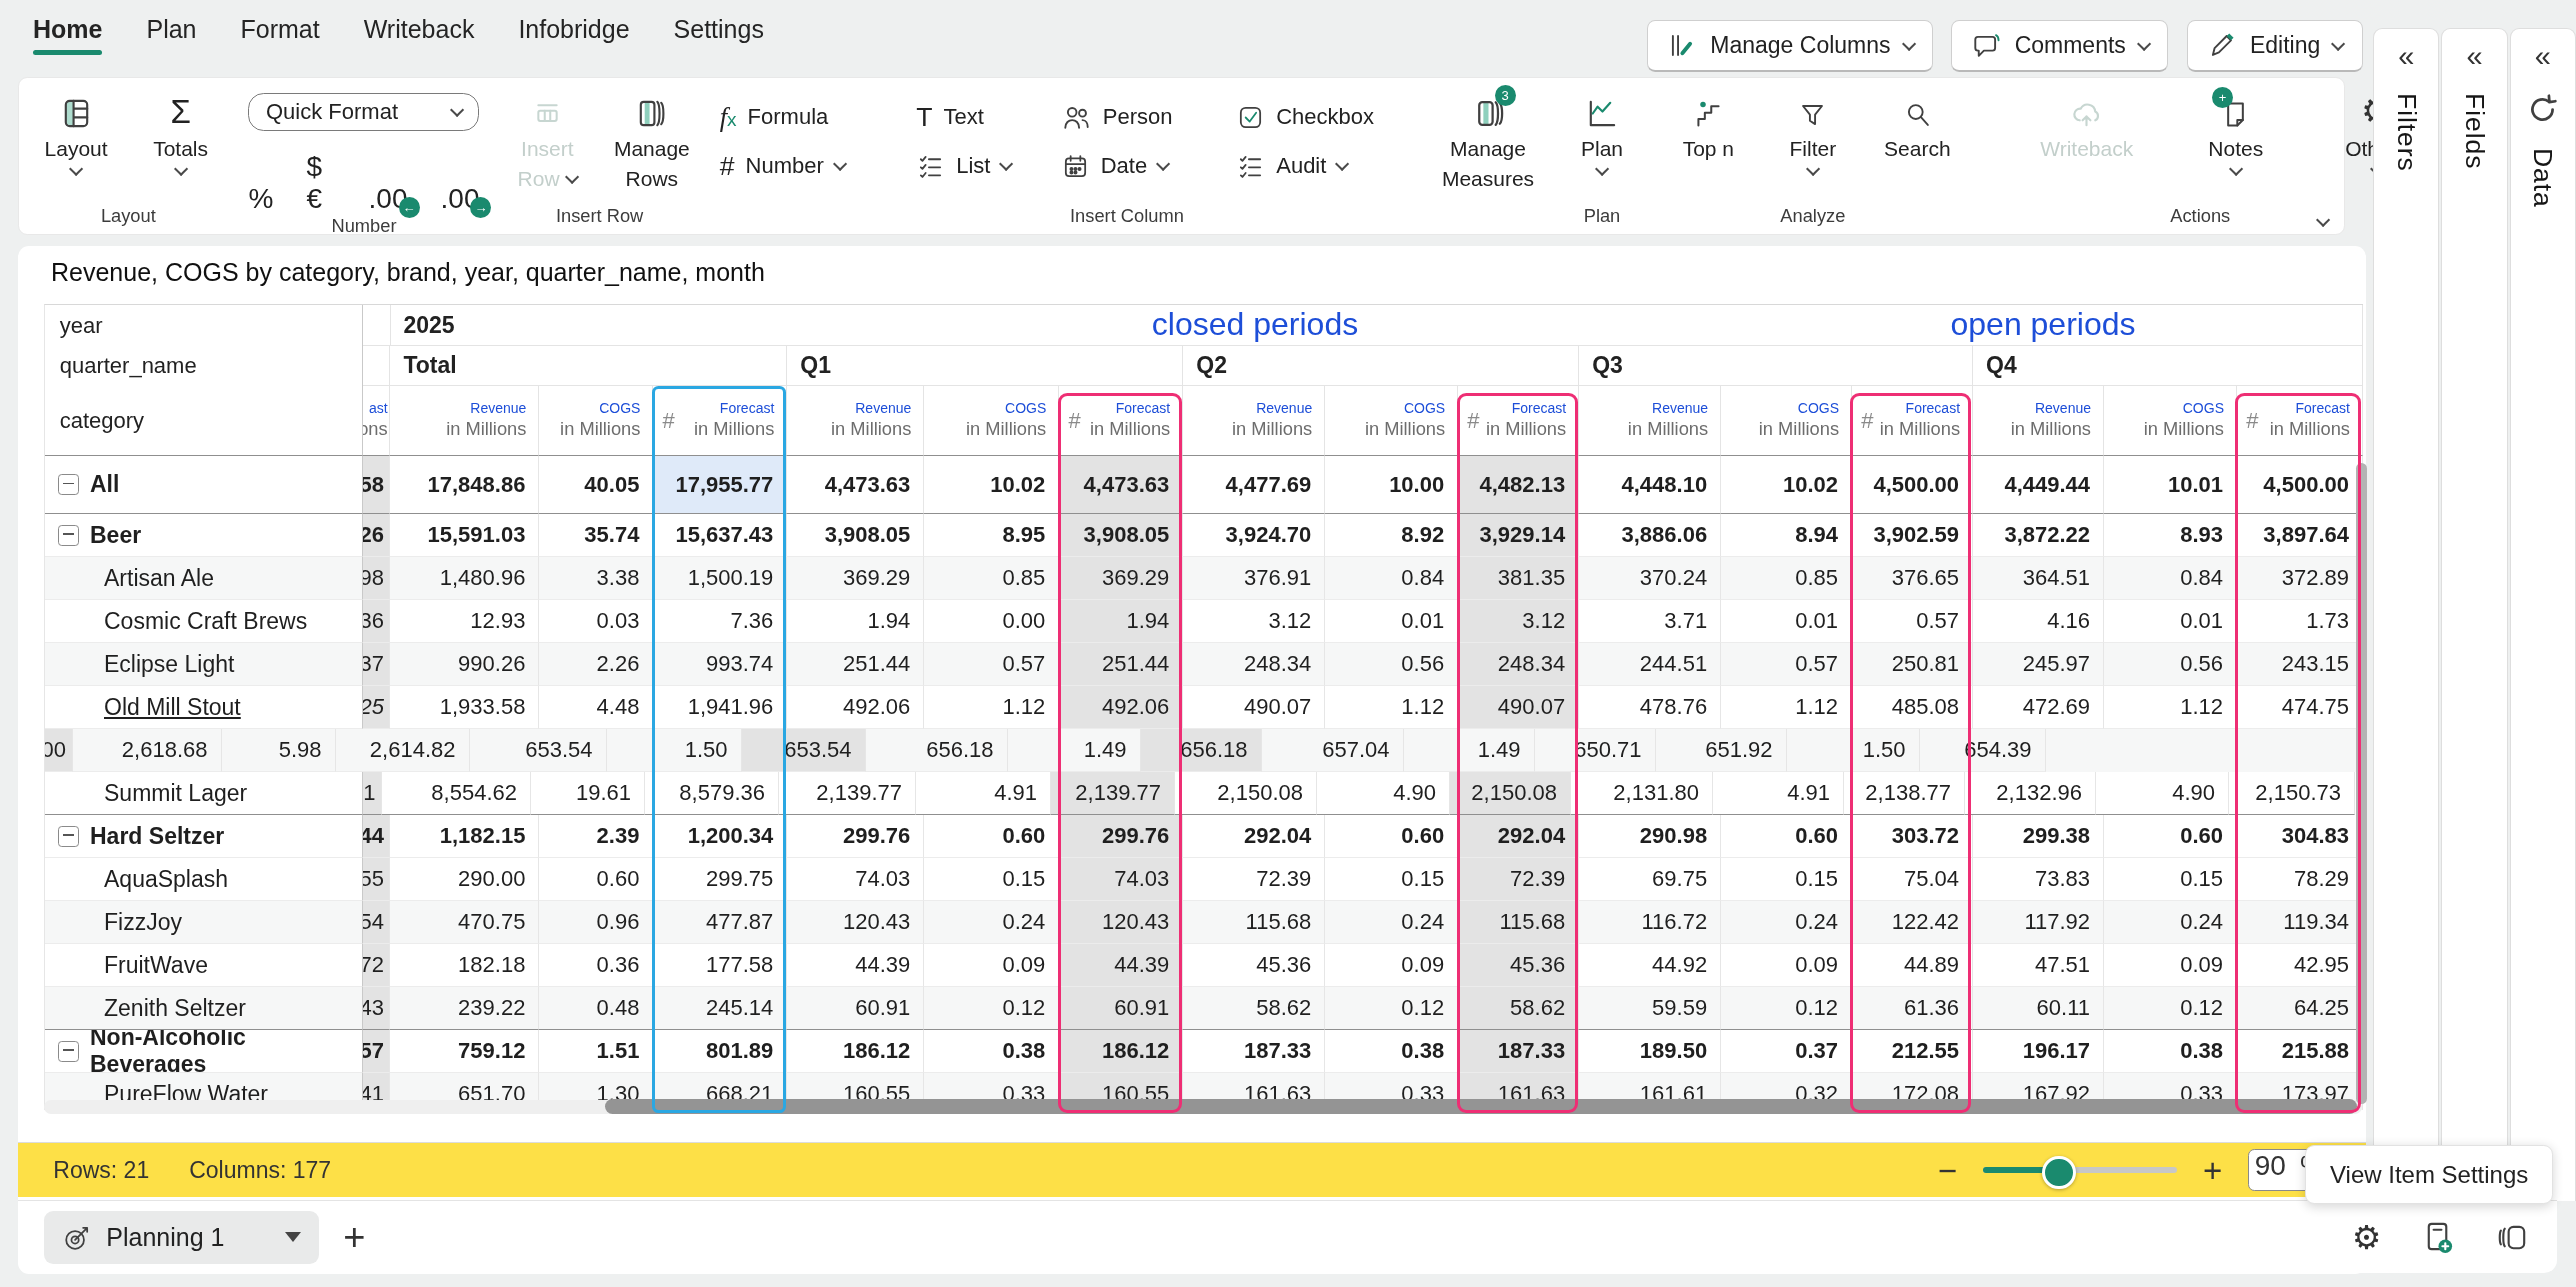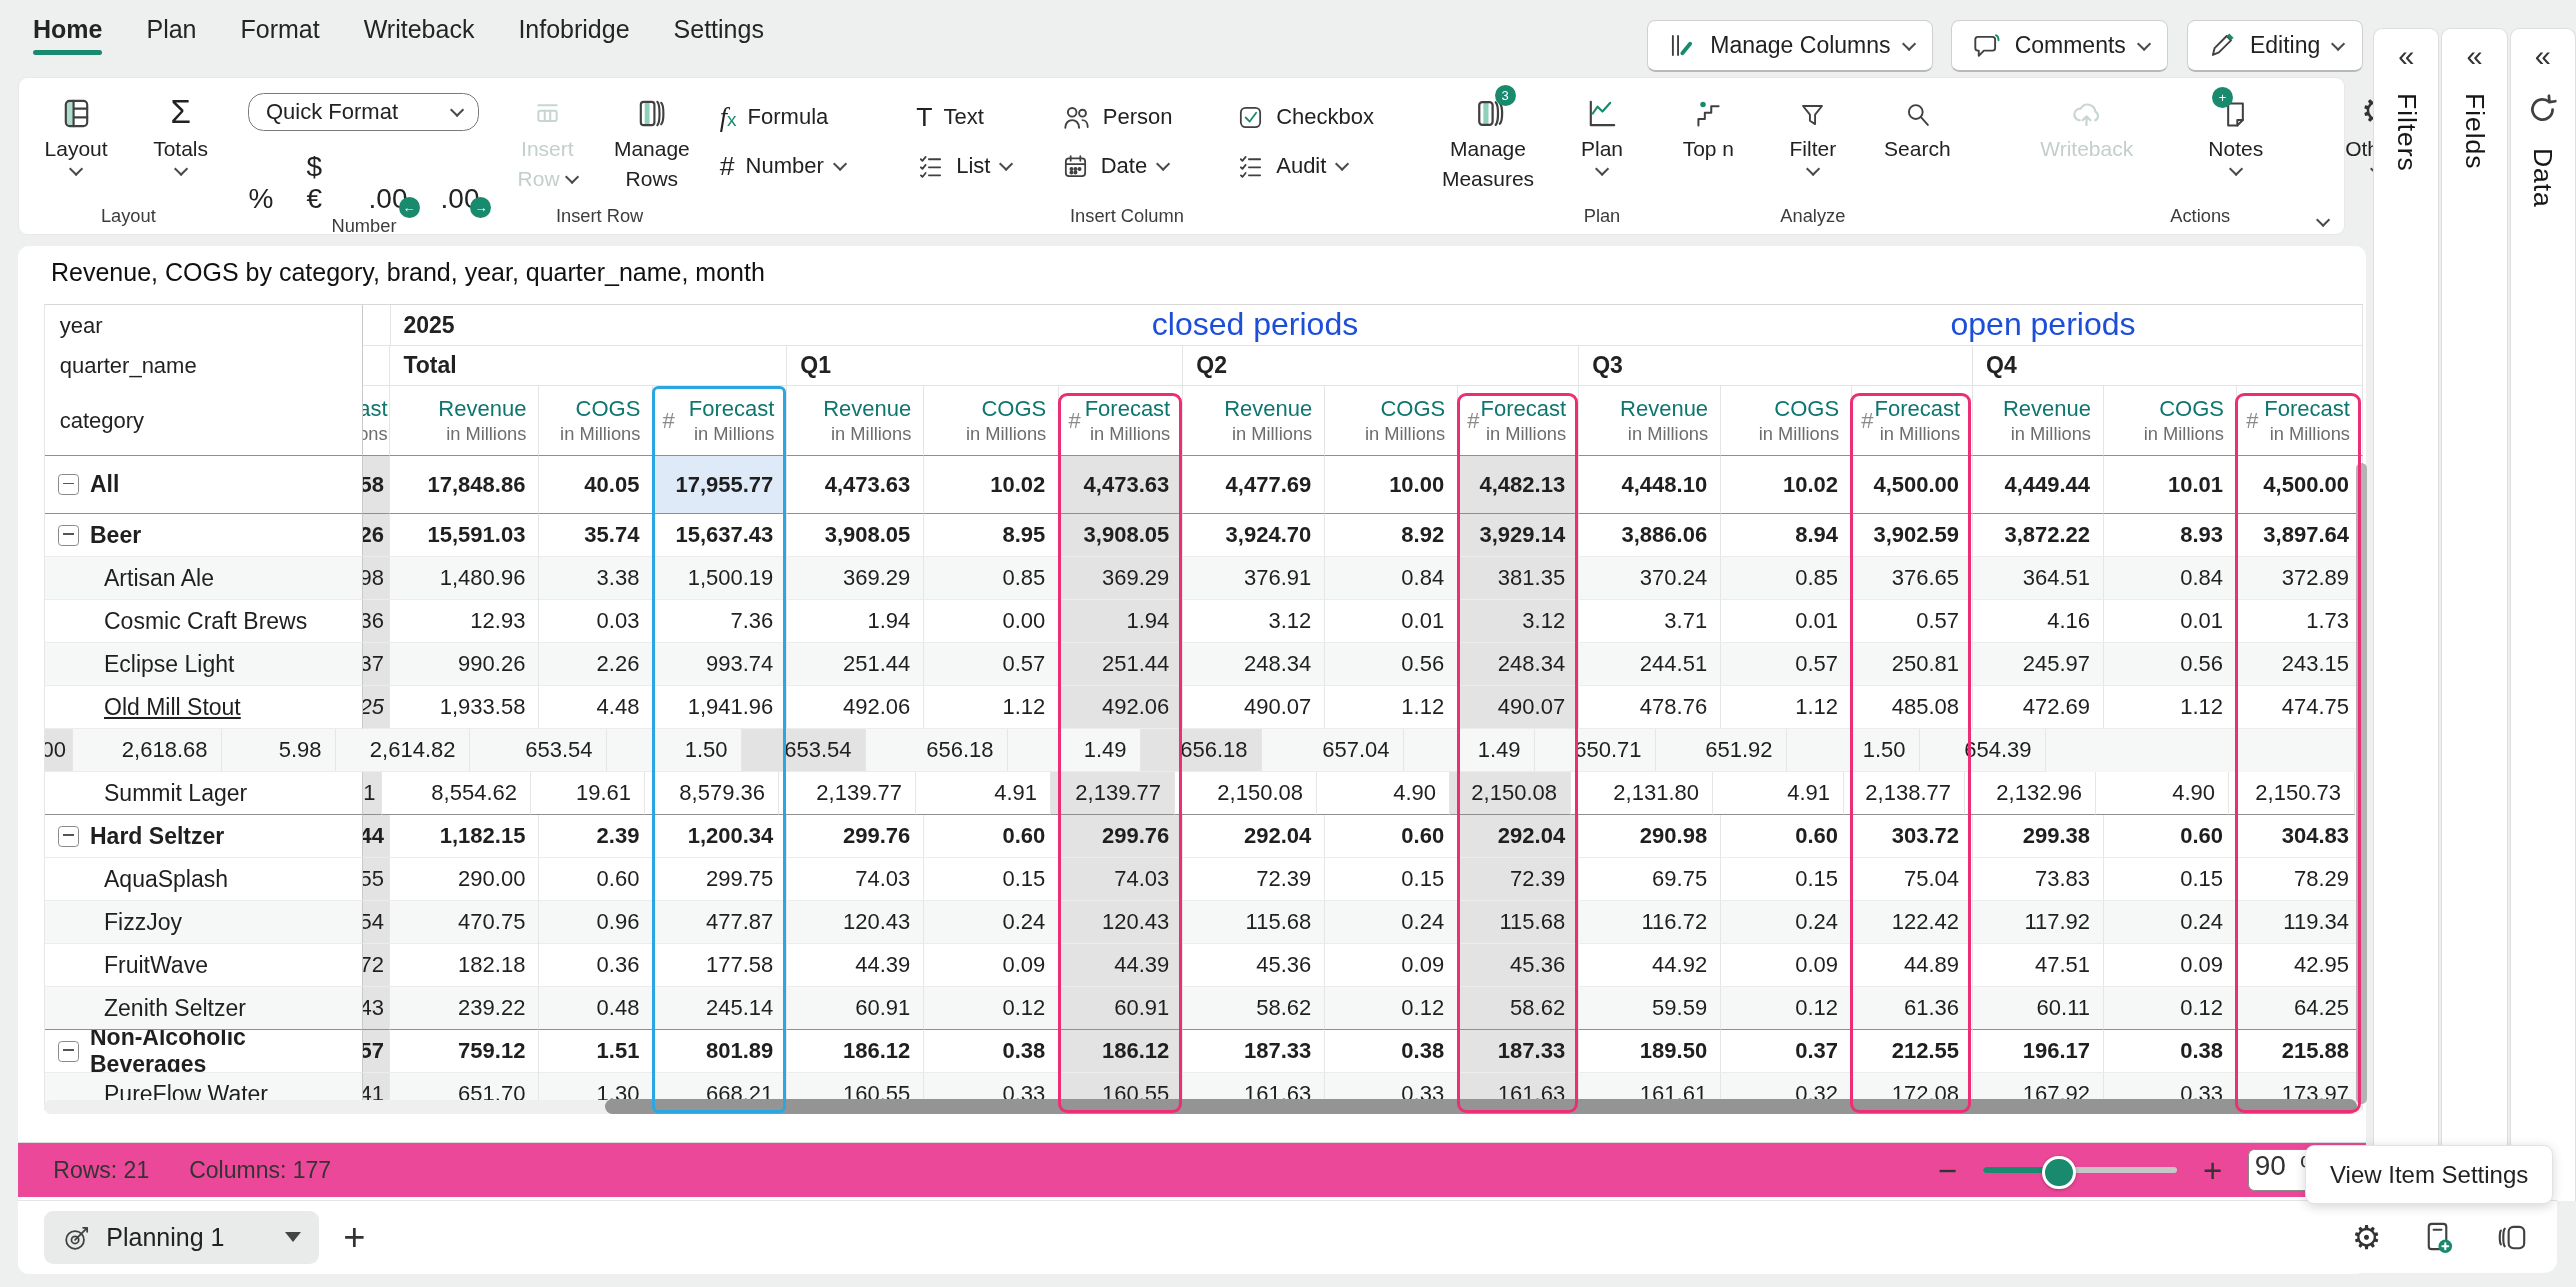--- a/index.html
+++ b/index.html
@@ -46,21 +46,21 @@
              border-top:0.9px solid #d8d8d8;border-left:0.9px solid #e6e6e6;box-sizing:content-box;background:#fff}
   .hrow{display:flex;box-sizing:border-box}
   .hr1{height:41px}.hr2{height:40px}.hr3{height:70px}
   .hc{box-sizing:border-box;border-right:0.9px solid #e4e4e4;border-bottom:0.9px solid #e4e4e4;display:flex;align-items:center;
       padding-left:13px;font-size:22px;overflow:hidden;cursor:pointer;background:#fff}
   .hc.lab{border-right:0.9px solid #c9c9c9;padding-left:14.7px}
   .hc.nb{border-bottom:none}
   .hc.qn{font-weight:600;font-size:23px}
   .hr3 .hc{border-bottom:1.8px solid #8f8f8f}
   .mh{justify-content:flex-end;padding:0 12px 0 5.5px;text-align:right}
-  .mh .tx .l1{font-size:22px;color:#0f766e;line-height:1.25}
+  .mh .tx .l1{font-size:14px;color:#1d4ed8;line-height:1.25}
   .mh .tx .l2{font-size:18.3px;color:#6d6d6d;line-height:1.25}
   .hash{margin-right:auto;color:#8a8a8a;font-size:22px;padding-left:3.7px}
   .trow{display:flex;height:43px;box-sizing:border-box;background:#fff}
   .trow.allrow{height:58px}
   .trow.alt{background:#f6f7f7}
   .dc{box-sizing:border-box;border-right:0.9px solid #e6e6e6;border-bottom:0.9px solid #ececec;display:flex;align-items:center;
       justify-content:flex-end;padding-right:13px;font-size:22px;color:#1f1f1f;overflow:hidden;cursor:cell;background:transparent}
   .trow.grp .dc{font-weight:700}
   .trow.sep .dc{border-bottom:1.8px solid #8f8f8f}
   .lc{justify-content:flex-start;padding-left:59px;border-right:0.9px solid #c9c9c9;font-size:23px;gap:11px;cursor:pointer}
@@ -74,21 +74,21 @@
   .colblue{position:absolute;left:652px;top:386px;width:134px;height:727px;border:3.2px solid #2aa7e2;border-radius:6.4px;
            pointer-events:none;z-index:9;box-sizing:border-box}
   .colpink{position:absolute;top:393px;height:720px;border:3.2px solid #ee2e74;border-radius:9.2px;pointer-events:none;z-index:9;box-sizing:border-box}
   .pk1{left:1058px;width:124px}.pk2{left:1457px;width:121px}.pk3{left:1850px;width:121px}.pk4{left:2235px;width:126px}
   .anno{position:absolute;top:306px;width:348px;text-align:center;font-size:32px;color:#1d4ed8;z-index:10;pointer-events:none}
   .anno.closed-a{left:1081px}.anno.open-a{left:1869px}
   .htrack{position:absolute;left:44px;top:1100px;width:2318px;height:13.7px;background:#efefef;border-radius:7.3px;z-index:7}
   .hthumb{position:absolute;left:605px;top:1099px;width:1752px;height:14.7px;background:#949494;border-radius:8.2px;z-index:8;cursor:grab}
   .vthumb{position:absolute;left:2356px;top:463px;width:11px;height:641px;background:#b3b3b3;border-radius:6.4px;z-index:8;cursor:grab}
   
-  .statusbar{position:absolute;left:18.3px;top:1142px;width:2348px;height:55px;background:#ec4899;border-top:0.9px solid #dcdcdc;
+  .statusbar{position:absolute;left:18.3px;top:1142px;width:2348px;height:55px;background:#fde047;border-top:0.9px solid #dcdcdc;
              box-sizing:border-box;display:flex;align-items:center;padding:0 35px;font-size:23px;color:#333;z-index:3}
   .statusbar .gap{width:40px}
   .zctrl{margin-left:auto;display:flex;align-items:center;gap:26px}
   .zminus,.zplus{font-size:33px;color:#333;cursor:pointer;line-height:1}
   .ztrack{width:194px;height:6.4px;background:#c7c7c7;border-radius:3.7px;position:relative;cursor:pointer}
   .zfill{width:73px;height:6.4px;background:#1a8a6e;border-radius:3.7px}
   .zthumb{position:absolute;left:59px;top:-11px;width:27.5px;height:27.5px;background:#1a8a6e;border:3.7px solid #fff;
           border-radius:50%;box-shadow:0 0.9px 3.7px rgba(0,0,0,.3)}
   .zbox{width:81px;height:40px;background:#fff;border:1.5px solid #8a8a8a;border-radius:6.4px;display:flex;align-items:flex-start;
         justify-content:center;gap:14px;font-size:28px;cursor:text}

